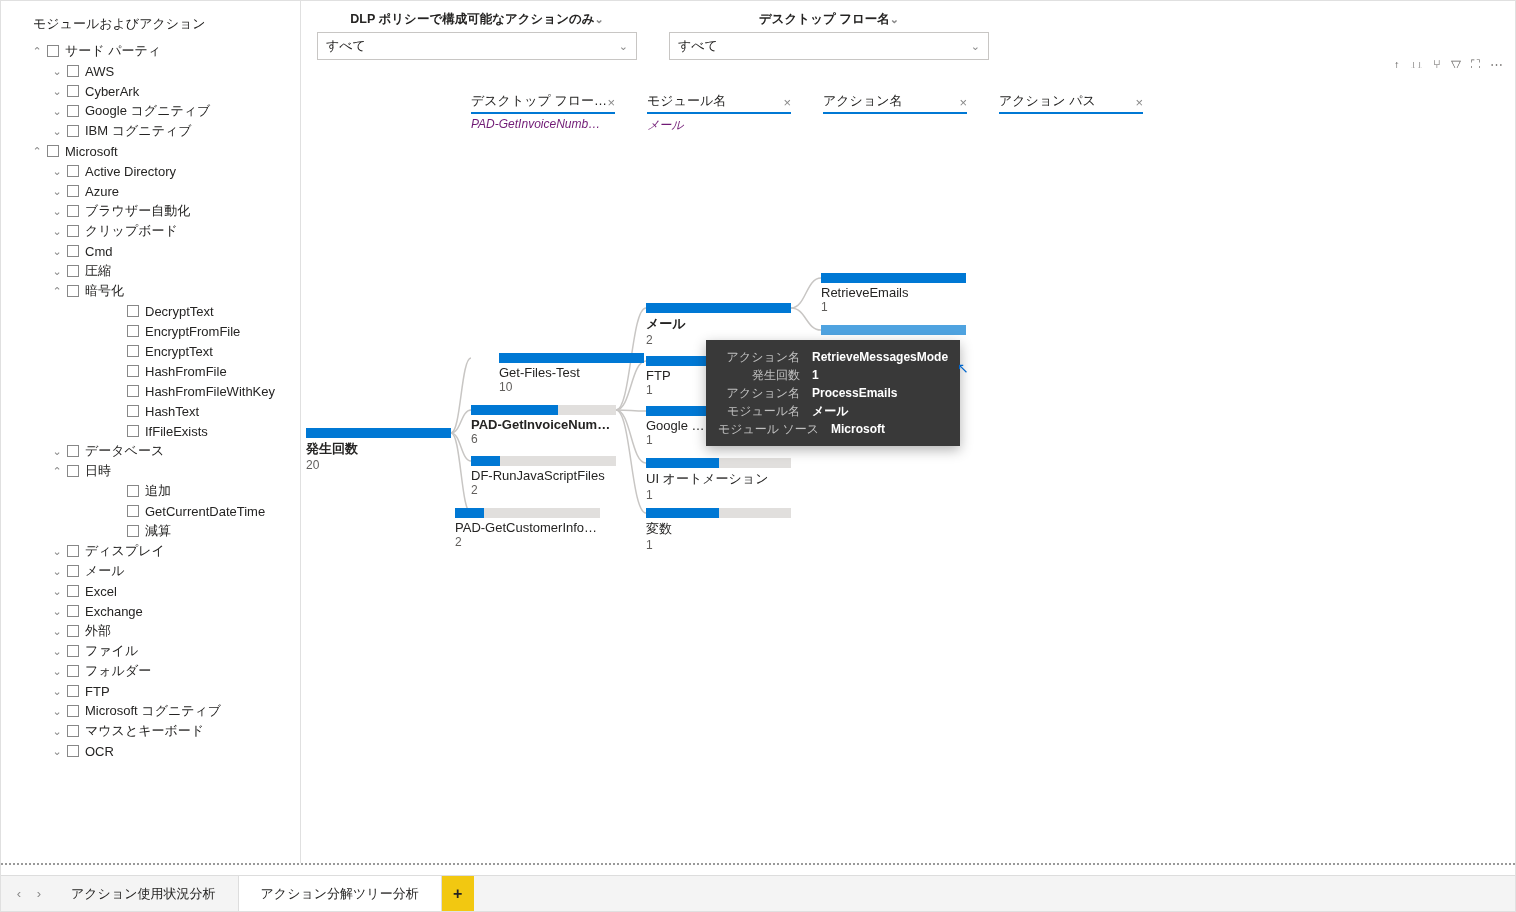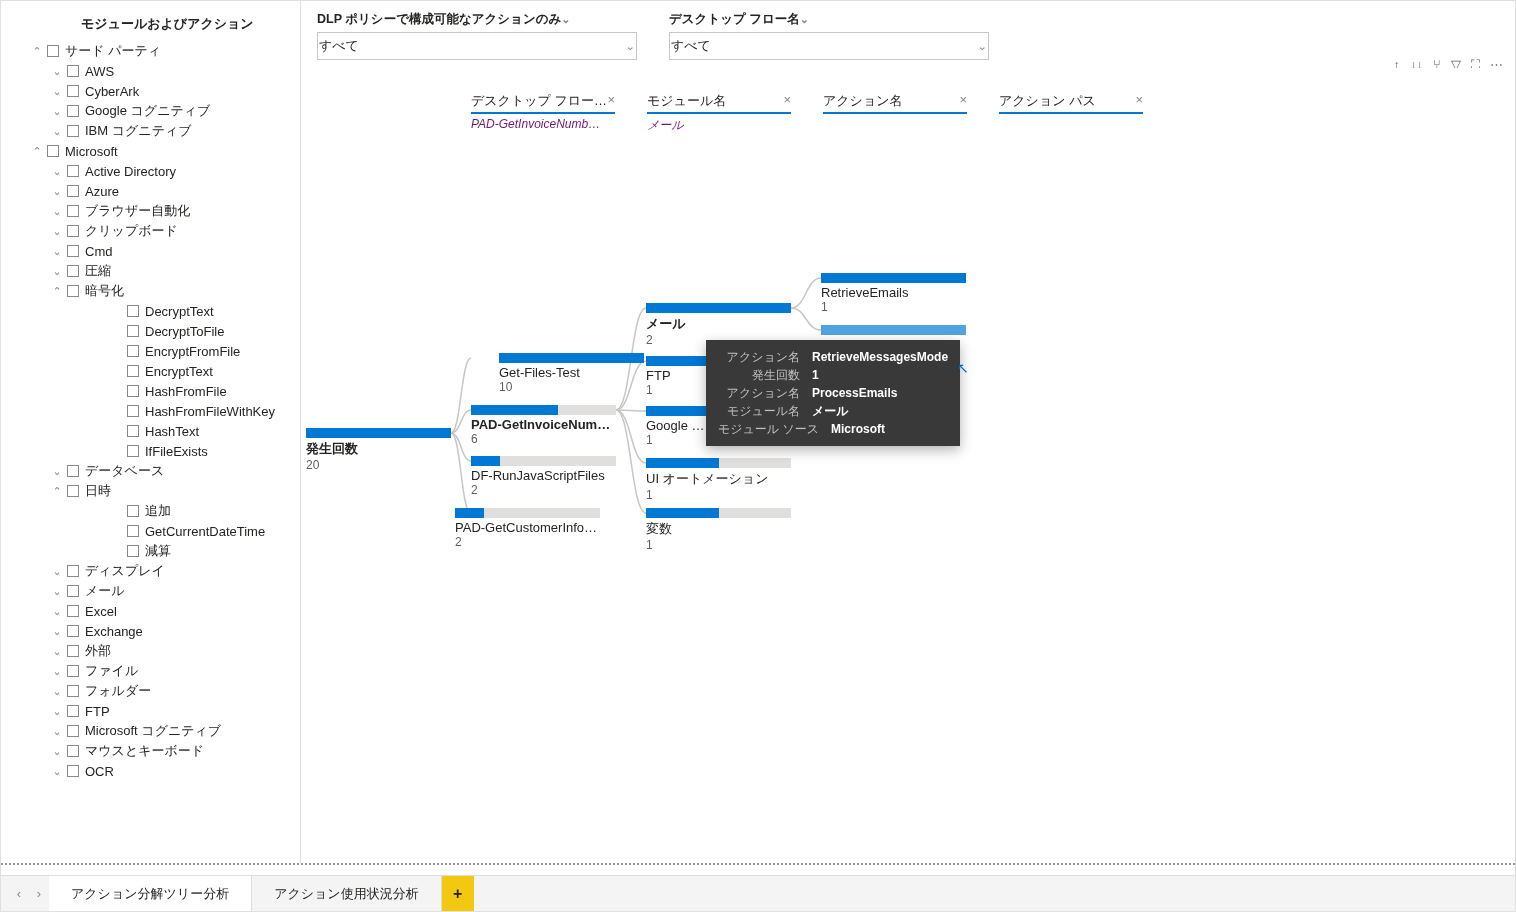--- a/index.html
+++ b/index.html
@@ -1,39 +1,39 @@
 <!DOCTYPE html>
 <html><head>
 <meta charset="utf-8">
 <style>
 * { box-sizing: border-box; margin: 0; padding: 0; }
 body { font-family: "Segoe UI", "Yu Gothic UI", sans-serif; font-size: 13px; color: #252423; background: #fff; }
 .container { width: 1516px; height: 912px; display: flex; flex-direction: column; border: 1px solid #e0e0e0; position: relative; }
 .main { flex: 1; display: flex; overflow: hidden; }
 .sidebar { width: 300px; border-right: 1px solid #e0e0e0; padding: 8px 0; overflow-y: auto; }
-.sidebar-title { font-weight: 700; padding: 6px 14px 8px 32px; margin-left: 48px; }
+.sidebar-title { font-weight: 400; padding: 6px 14px 8px 32px; }
 .tree { font-size: 13px; }
 .tree-item { display: flex; align-items: center; padding: 2px 0 2px 14px; height: 20px; cursor: pointer; }
 .tree-item.lvl1 { padding-left: 28px; }
 .tree-item.lvl2 { padding-left: 48px; }
 .tree-item.lvl3 { padding-left: 72px; margin-left: 36px; }
 .chev { width: 16px; display: inline-flex; justify-content: center; color: #888; font-size: 11px; }
 .chk { width: 12px; height: 12px; border: 1px solid #888; margin: 0 6px 0 2px; display: inline-block; }
 .content { flex: 1; display: flex; flex-direction: column; position: relative; }
 .filters { display: flex; gap: 32px; padding: 6px 16px 8px 16px; }
 .filter-col { width: 320px; }
-.filter-label { font-weight: 600; font-size: 12.5px; padding: 4px 0; display: flex; align-items: center; justify-content: flex-start; }
+.filter-label { font-weight: 600; font-size: 12.5px; padding: 4px 0; display: flex; align-items: center; justify-content: center; }
 .filter-label .chevd { color: #888; font-size: 11px; }
-.filter-select { border: 1px solid #c8c6c4; height: 28px; display: flex; align-items: center; justify-content: space-between; padding: 0 1px; background: #fff; cursor: pointer; }
+.filter-select { border: 1px solid #c8c6c4; height: 28px; display: flex; align-items: center; justify-content: space-between; padding: 0 8px; background: #fff; cursor: pointer; }
 .filter-select .chevd { color: #888; font-size: 11px; }
 .toolbar-right { position: absolute; right: 12px; top: 56px; display: flex; gap: 10px; color: #605e5c; }
 .toolbar-right span { cursor: pointer; }
 .viz { flex: 1; position: relative; background: #fff; }
 .col-headers { display: flex; position: absolute; left: 170px; top: 22px; gap: 32px; }
-.col-head { width: 144px; border-bottom: 2px solid #0078d4; padding: 2px 0; display: flex; justify-content: space-between; align-items: flex-start; font-size: 13px; }
+.col-head { width: 144px; border-bottom: 2px solid #0078d4; padding: 2px 0; display: flex; justify-content: space-between; align-items: flex-end; font-size: 13px; }
 .col-head .x { color: #888; font-size: 13px; cursor: pointer; }
 .col-sub { font-size: 12px; color: #701a75; padding-top: 3px; font-style: italic; }
 .node { position: absolute; width: 145px; }
 .bar { height: 10px; background: #0078d4; position: relative; }
 .bar.sel { background: #4fa3e0; }
 .bar-bg { background: #e1dfdd; height: 10px; position: relative; }
 .bar-fill { background: #0078d4; height: 10px; }
 .node-label { font-size: 13px; padding-top: 2px; white-space: nowrap; overflow: hidden; text-overflow: ellipsis; }
 .node-label.bold { font-weight: 600; }
 .node-val { font-size: 12px; color: #605e5c; }
@@ -126,25 +126,20 @@
             <span>暗号化</span>
           </div>
           <div class="tree-item lvl3">
             <span class="chev"></span>
             <span class="chk"></span>
             <span>DecryptText</span>
           </div>
           <div class="tree-item lvl3">
             <span class="chev"></span>
             <span class="chk"></span>
-            <span>DecryptToFile</span>
-          </div>
-          <div class="tree-item lvl3">
-            <span class="chev"></span>
-            <span class="chk"></span>
             <span>EncryptFromFile</span>
           </div>
           <div class="tree-item lvl3">
             <span class="chev"></span>
             <span class="chk"></span>
             <span>EncryptText</span>
           </div>
           <div class="tree-item lvl3">
             <span class="chev"></span>
             <span class="chk"></span>
@@ -446,17 +441,17 @@
       </div>
     </div>
   </div>
 
   <div class="divider-dot"></div>
   <div class="scroll-space"></div>
 
   <div class="tabs">
     <div class="tab-nav">‹</div>
     <div class="tab-nav">›</div>
+    <div class="tab">アクション使用状況分析</div>
     <div class="tab active">アクション分解ツリー分析</div>
-    <div class="tab">アクション使用状況分析</div>
     <div class="tab-add">+</div>
   </div>
 </div>
 
 </body></html>

